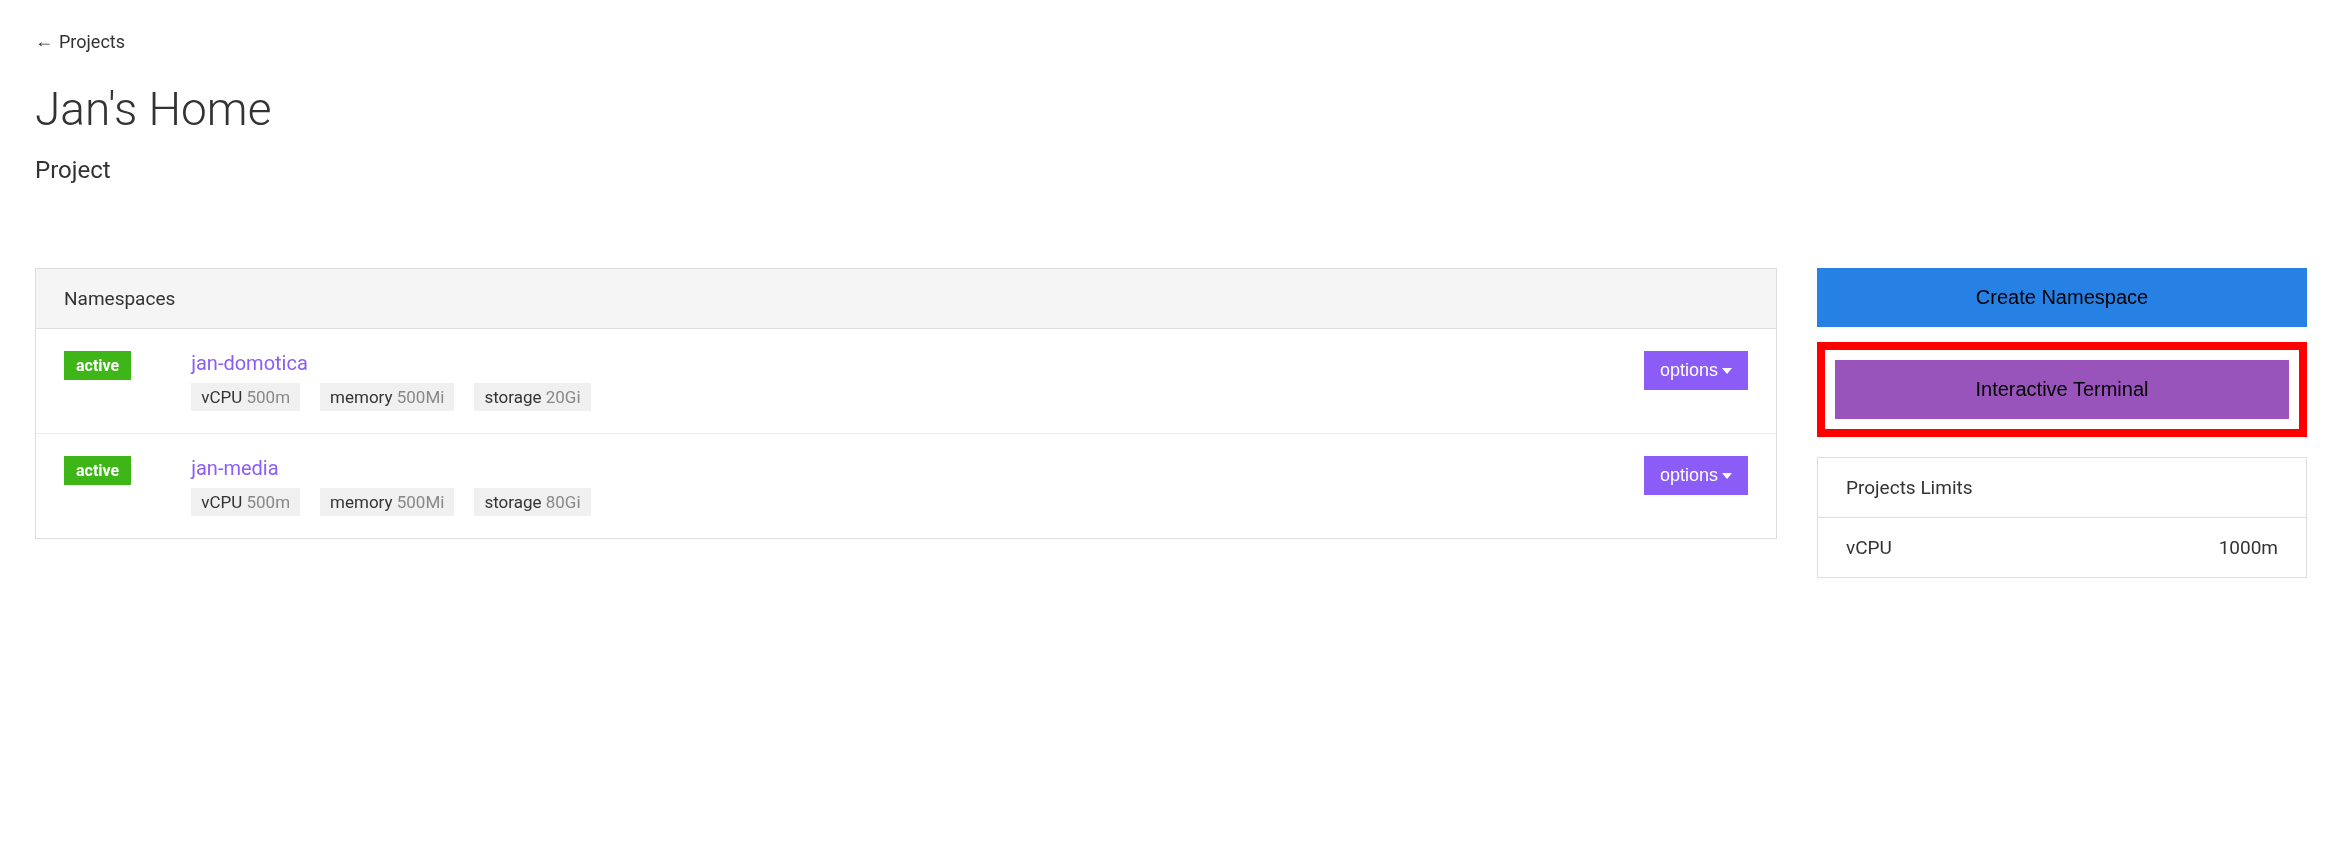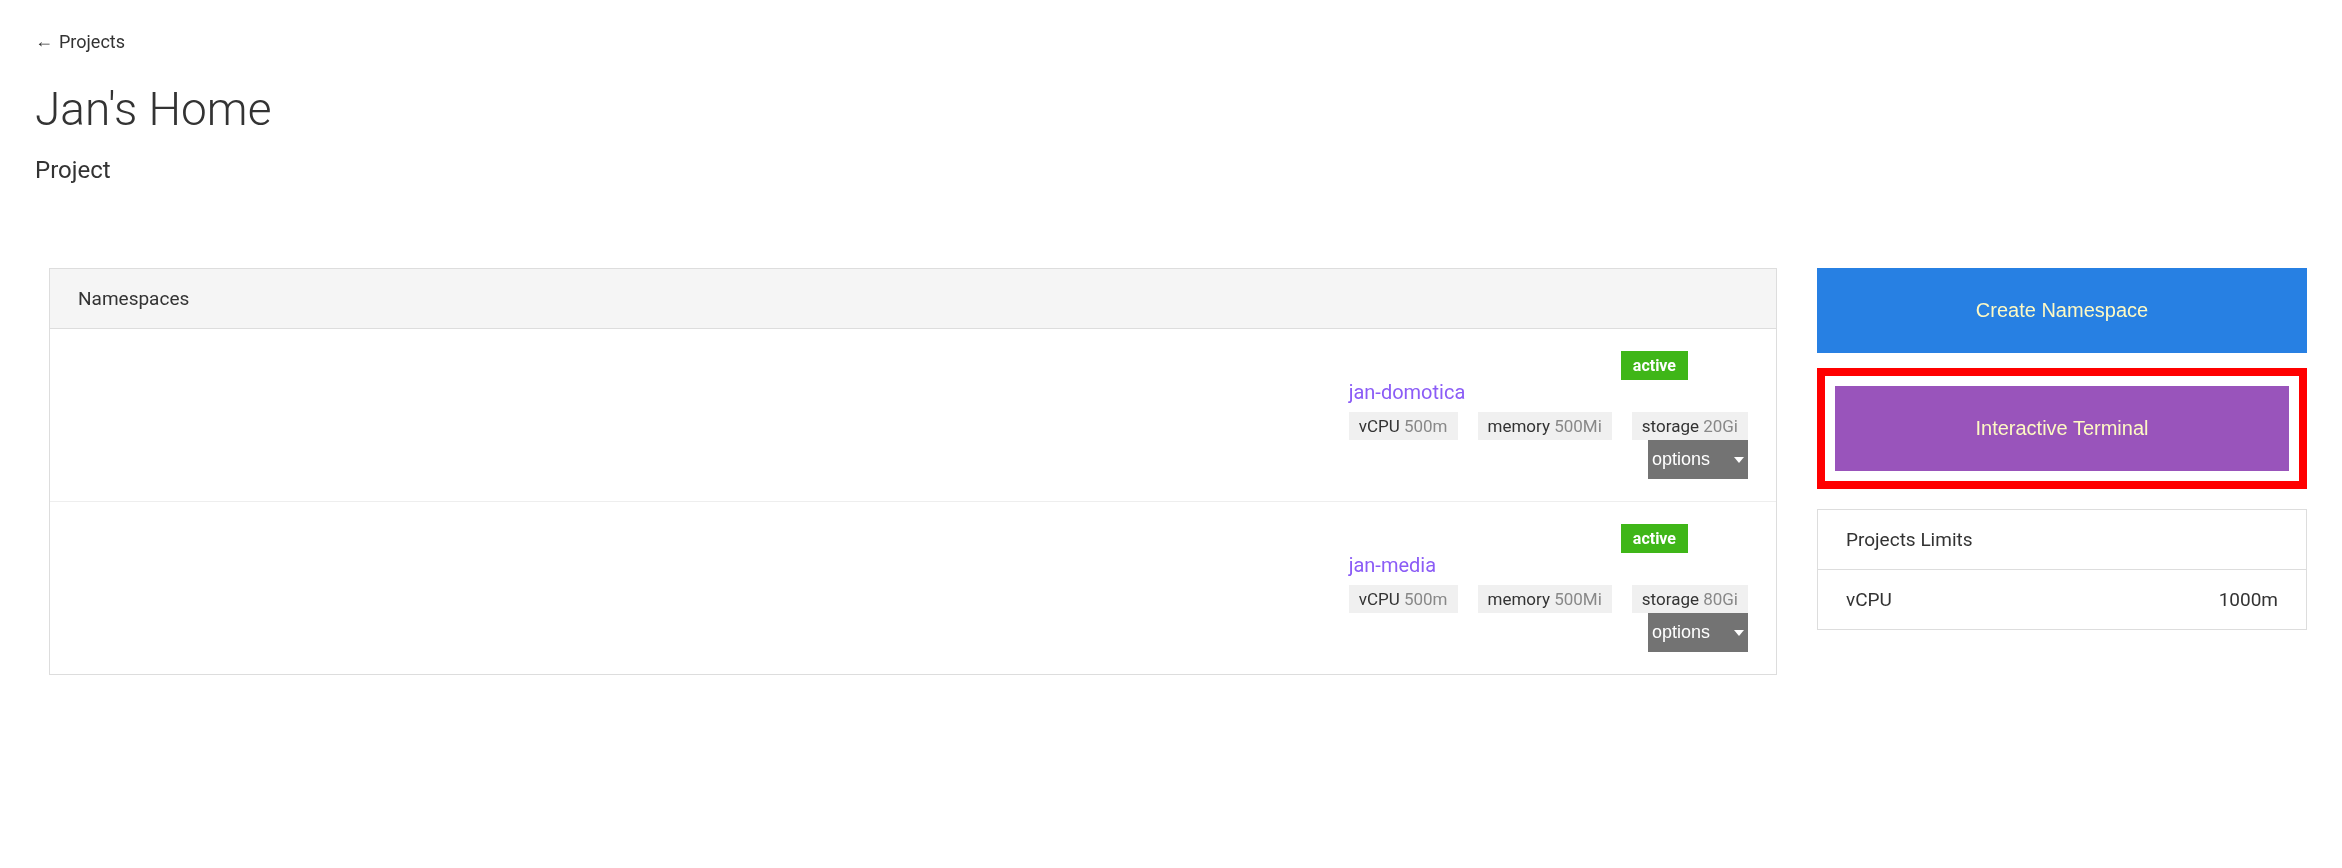--- a/index.html
+++ b/index.html
@@ -32,44 +32,42 @@
     }
     h2 {
       font-size: 24px;
       font-weight: 400;
       color: #333;
       margin-bottom: 84px;
     }
     .main-row {
       display: flex;
       gap: 40px;
-      margin-left: 14px;
     }
     .left-col {
       flex: 1;
     }
     .right-col {
       width: 490px;
     }
     .panel {
       border: 1px solid #ddd;
     }
     .panel-header {
       background: #f5f5f5;
       padding: 18px 28px;
       border-bottom: 1px solid #ddd;
       font-size: 19px;
       color: #333;
     }
     .namespace-row {
       display: flex;
-      align-items: flex-end;
+      align-items: flex-start;
       padding: 22px 28px;
       border-bottom: 1px solid #eee;
-      flex-direction: column;
     }
     .namespace-row:last-child {
       border-bottom: none;
     }
     .badge-active {
       background: #3fb618;
       color: #fff;
       font-weight: bold;
       font-size: 16px;
       padding: 5px 12px;
@@ -90,45 +88,45 @@
     .resource-tag {
       background: #f0f0f0;
       padding: 4px 10px;
       font-size: 17px;
       color: #333;
     }
     .resource-tag .value {
       color: #888;
     }
     .options-btn {
-      background: #737373;
+      background: #8b5cf6;
       color: #fff;
       border: none;
-      padding: 9px 4px;
+      padding: 9px 16px;
       font-size: 18px;
       cursor: pointer;
       display: inline-flex;
       align-items: center;
-      gap: 24px;
+      gap: 4px;
     }
     .caret-down {
       display: inline-block;
       width: 0;
       height: 0;
       border-left: 5px solid transparent;
       border-right: 5px solid transparent;
       border-top: 6px solid #fff;
     }
     .btn-block {
       display: block;
       width: 100%;
       border: none;
-      color: #fef9c3;
+      color: #000000;
       font-size: 20px;
-      padding: 31px 12px;
+      padding: 18px 12px;
       cursor: pointer;
       text-align: center;
     }
     .btn-blue {
       background: #2780e3;
       margin-bottom: 15px;
     }
     .highlight-box {
       border: 8px solid #ff0000;
       padding: 10px;

